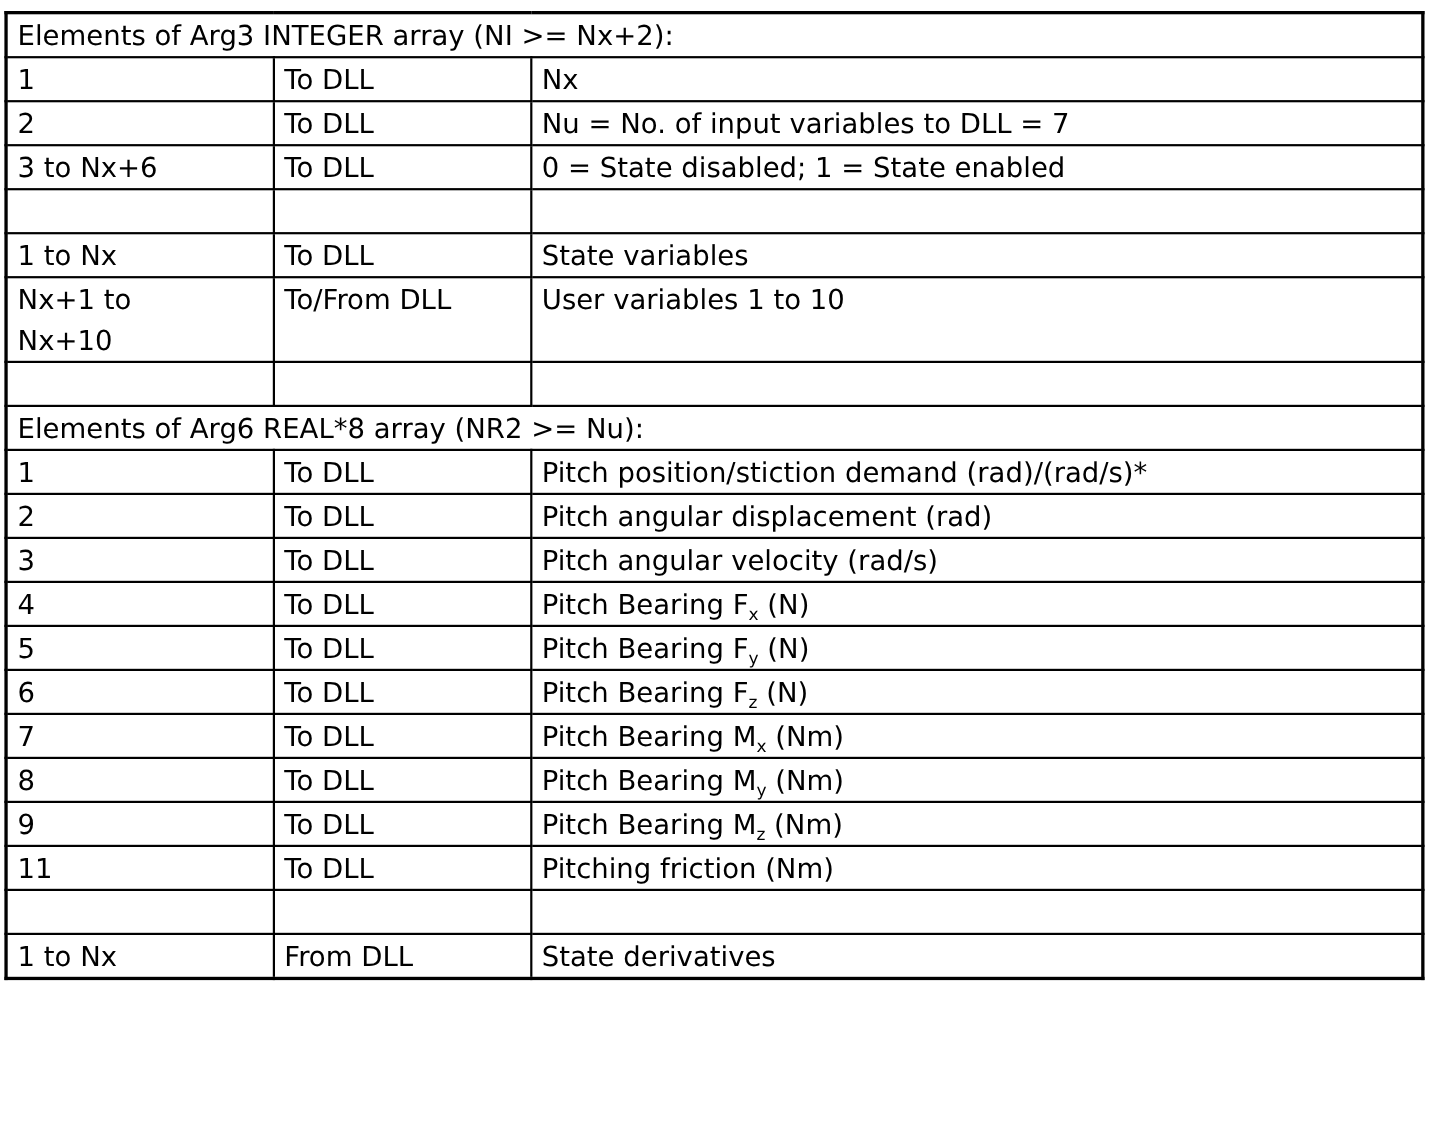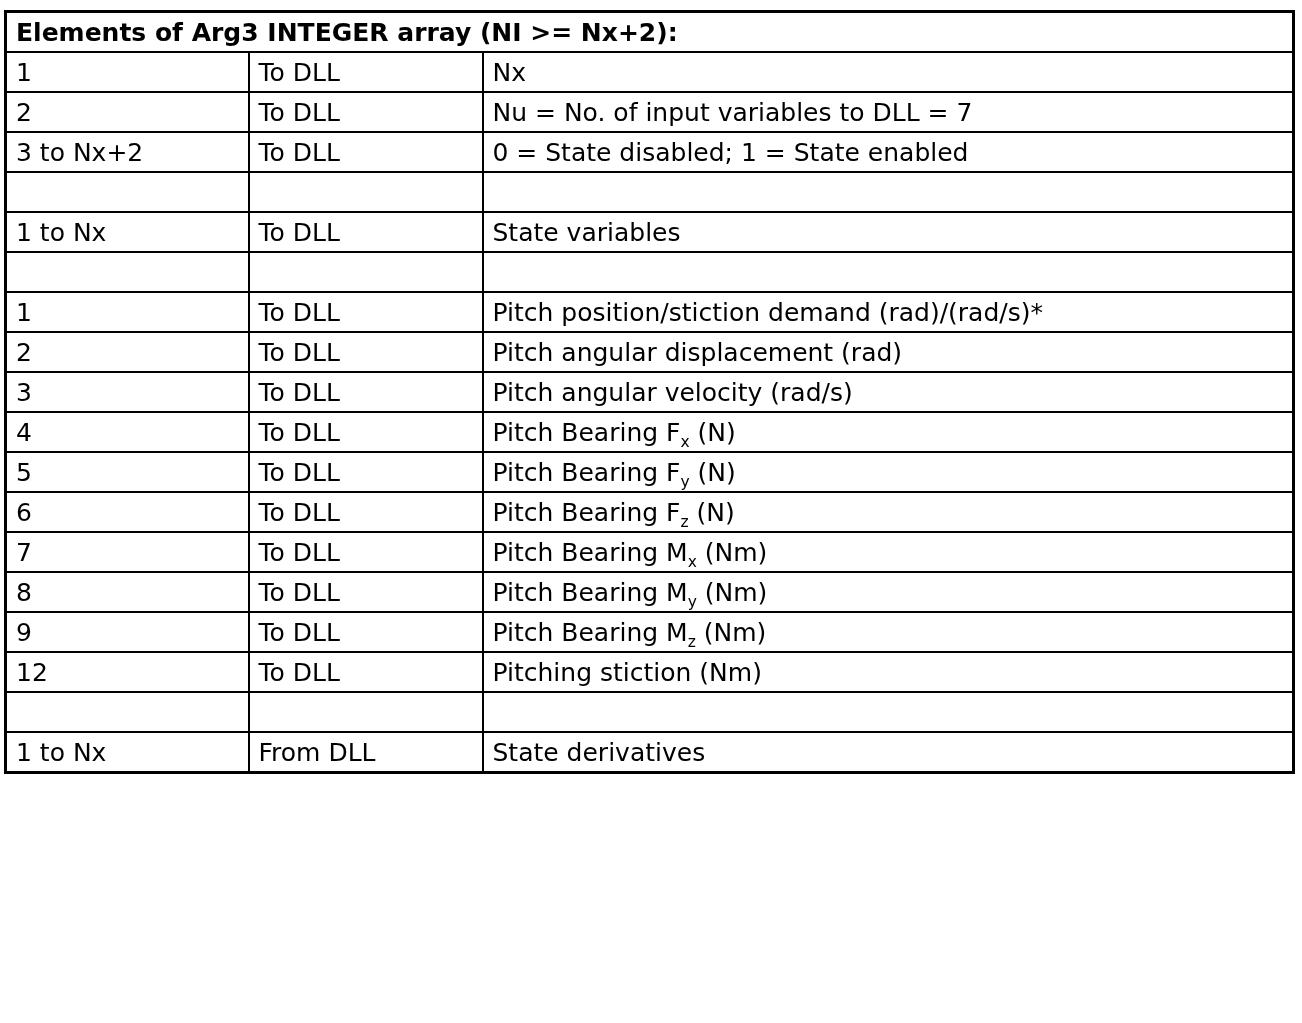--- a/index.html
+++ b/index.html
@@ -29,21 +29,21 @@
   table.doc-table td {
     border: 2px solid #000000;
     vertical-align: top;
     padding: 1px 9px 0 9px;
     font-size: 25px;
     line-height: 37px;
     overflow: hidden;
     word-wrap: break-word;
   }
   td.section-header {
-    font-weight: bold;
+    font-weight: normal;
     font-size: 26px;
     line-height: 32px;
     padding: 3px 9px 1px 12px;
   }
   td.spacer {
     height: 37px;
   }
   sub, sup {
     font-size: 0.62em;
     line-height: 0;
@@ -66,38 +66,46 @@
         <td>1</td>
         <td>To DLL</td>
         <td>Nx</td>
       </tr>
       <tr>
         <td>2</td>
         <td>To DLL</td>
         <td>Nu = No. of input variables to DLL = 7</td>
       </tr>
       <tr>
-        <td>3 to Nx+2</td>
+        <td>3 to Nx+6</td>
         <td>To DLL</td>
         <td>0 = State disabled; 1 = State enabled</td>
       </tr>
       <tr>
         <td class="spacer"></td>
         <td class="spacer"></td>
         <td class="spacer"></td>
       </tr>
       <tr>
         <td>1 to Nx</td>
         <td>To DLL</td>
         <td>State variables</td>
       </tr>
       <tr>
+        <td>Nx+1 to<br>Nx+10</td>
+        <td>To/From DLL</td>
+        <td>User variables 1 to 10</td>
+      </tr>
+      <tr>
         <td class="spacer"></td>
         <td class="spacer"></td>
         <td class="spacer"></td>
+      </tr>
+      <tr>
+        <td colspan="3" class="section-header">Elements of Arg6 REAL*8 array (NR2 &gt;= Nu):</td>
       </tr>
       <tr>
         <td>1</td>
         <td>To DLL</td>
         <td>Pitch position/stiction demand (rad)/(rad/s)*</td>
       </tr>
       <tr>
         <td>2</td>
         <td>To DLL</td>
         <td>Pitch angular displacement (rad)</td>
@@ -131,23 +139,23 @@
         <td>8</td>
         <td>To DLL</td>
         <td>Pitch Bearing M<sub>y</sub> (Nm)</td>
       </tr>
       <tr>
         <td>9</td>
         <td>To DLL</td>
         <td>Pitch Bearing M<sub>z</sub> (Nm)</td>
       </tr>
       <tr>
-        <td>12</td>
+        <td>11</td>
         <td>To DLL</td>
-        <td>Pitching stiction (Nm)</td>
+        <td>Pitching friction (Nm)</td>
       </tr>
       <tr>
         <td class="spacer"></td>
         <td class="spacer"></td>
         <td class="spacer"></td>
       </tr>
       <tr>
         <td>1 to Nx</td>
         <td>From DLL</td>
         <td>State derivatives</td>

